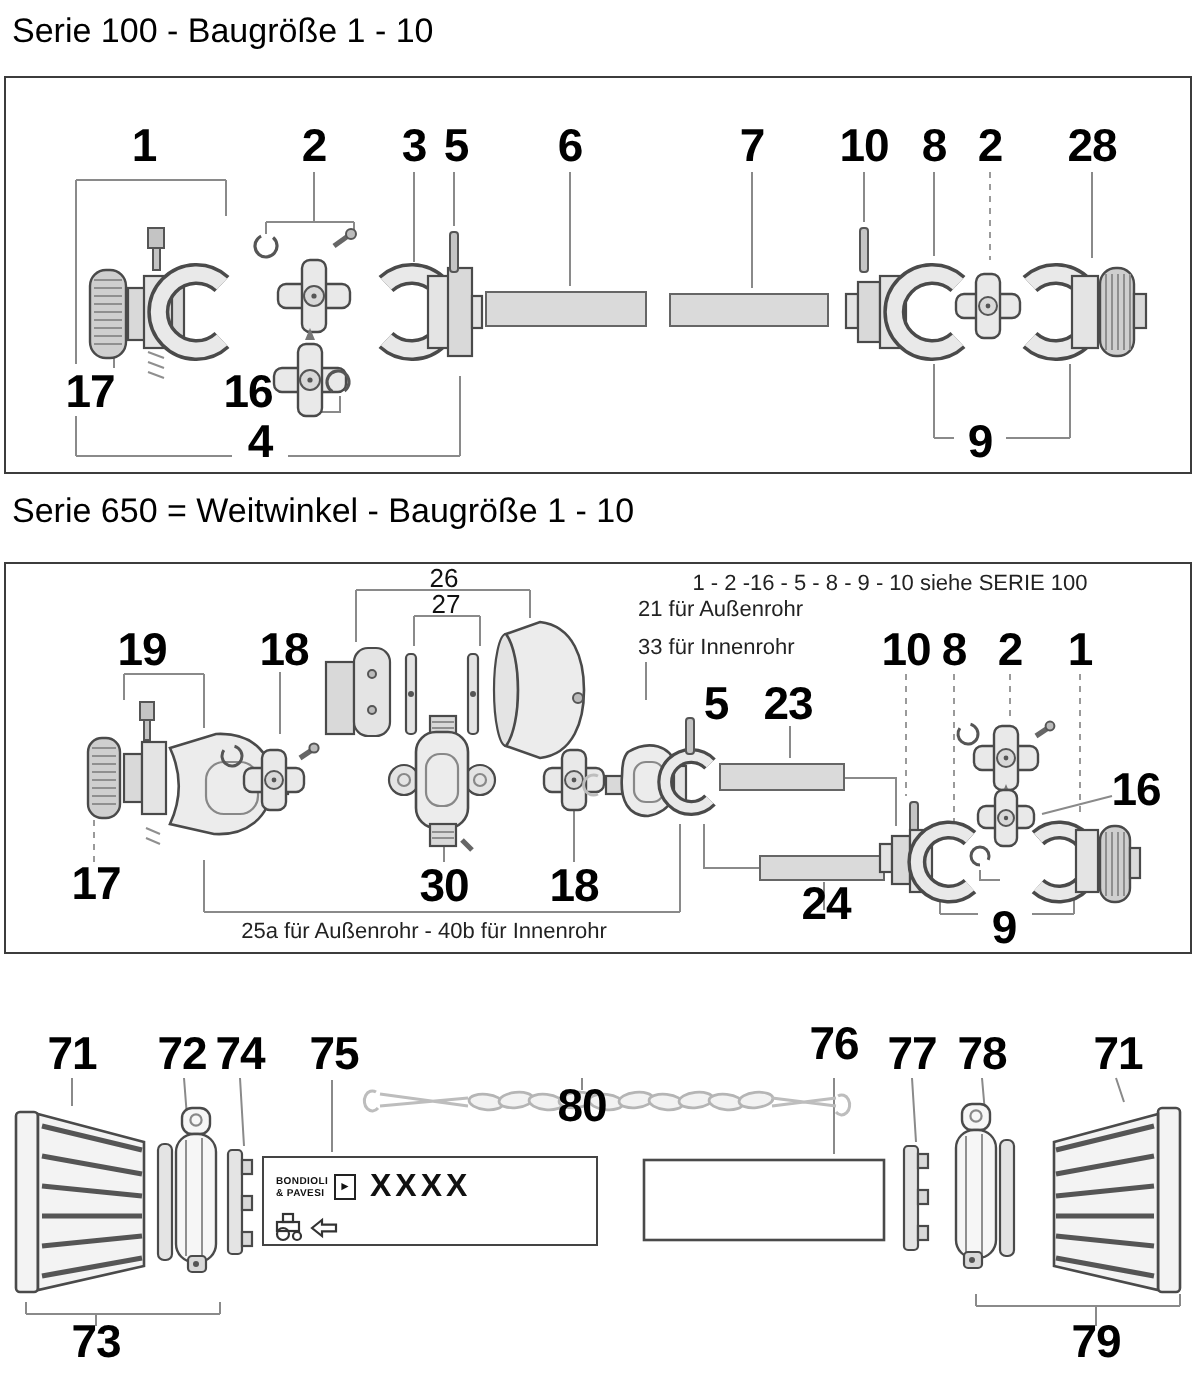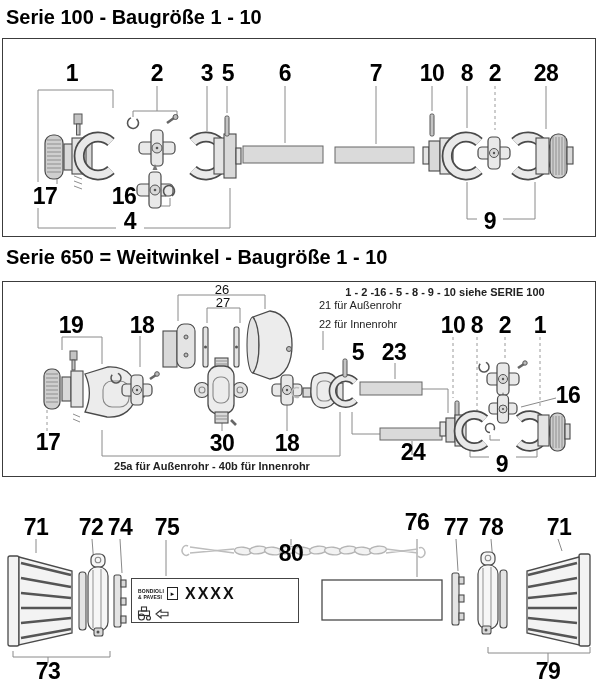--- a/index.html
+++ b/index.html
@@ -1,24 +1,24 @@
 <!DOCTYPE html>
 <html style="--frame: #3c3c3c; --leader: #8a8a8a;"><head>
 <meta charset="utf-8">
 <style>
   html,body{margin:0;padding:0;background:#fff;}
   body{width:600px;height:688px;position:relative;overflow:hidden;
        font-family:"Liberation Sans",sans-serif;color:#000;}
-  .title{position:absolute;font-size:20px;font-weight:bold;white-space:nowrap;letter-spacing:0px;}
+  .title{position:absolute;font-size:17px;font-weight:normal;white-space:nowrap;letter-spacing:0px;}
   .frame{position:absolute;border:1.7px solid var(--frame,#3c3c3c);box-sizing:border-box;background:transparent;}
   .num{position:absolute;transform:translate(-50%,-50%);font-weight:bold;font-size:23px;
        letter-spacing:-0.5px;white-space:nowrap;line-height:1;}
   .numsm{font-size:13px;font-weight:normal;color:#111;letter-spacing:0;}
   .note{position:absolute;font-size:11px;color:#222;white-space:nowrap;line-height:1.1;}
-  .note.center{transform:translate(-50%,0);font-weight:bold;}
+  .note.center{transform:translate(-50%,0);}
   svg.art{position:absolute;left:0;top:0;}
   
   .pf{fill:#e4e4e4;stroke:#4a4a4a;stroke-width:1.1;}
   .pf2{fill:#d9d9d9;stroke:#4a4a4a;stroke-width:1.1;}
   .fo{fill:none;stroke:#4a4a4a;stroke-width:11;}
   .fo16{fill:none;stroke:#4a4a4a;stroke-width:9.5;}
   .fo13{fill:none;stroke:#4a4a4a;stroke-width:8;}
   .fi{fill:none;stroke:#e9e9e9;stroke-width:7.5;}
   .fi16{fill:none;stroke:#e9e9e9;stroke-width:6;}
   .fi13{fill:none;stroke:#e9e9e9;stroke-width:4.8;}
@@ -385,21 +385,21 @@
 <div class="num" style="left:467px;top:73px">8</div>
 <div class="num" style="left:495px;top:73px">2</div>
 <div class="num" style="left:546px;top:73px">28</div>
 <div class="num" style="left:45px;top:196px">17</div>
 <div class="num" style="left:124px;top:196px">16</div>
 <div class="num" style="left:130px;top:221px">4</div>
 <div class="num" style="left:490px;top:221px">9</div>
 
 <div class="note center" style="left:445px;top:286px">1 - 2 -16 - 5 - 8 - 9 - 10  siehe SERIE 100</div>
 <div class="note" style="left:319px;top:299px">21 für Außenrohr</div>
-<div class="note" style="left:319px;top:318px">22 für Innenrohr</div>
+<div class="note" style="left:319px;top:318px">33 für Innenrohr</div>
 <div class="note center" style="left:212px;top:460px">25a für Außenrohr - 40b für Innenrohr</div>
 
 <div class="num" style="left:71px;top:325px">19</div>
 <div class="num" style="left:142px;top:325px">18</div>
 <div class="num numsm" style="left:222px;top:289px">26</div>
 <div class="num numsm" style="left:223px;top:302px">27</div>
 <div class="num" style="left:453px;top:325px">10</div>
 <div class="num" style="left:477px;top:325px">8</div>
 <div class="num" style="left:505px;top:325px">2</div>
 <div class="num" style="left:540px;top:325px">1</div>

